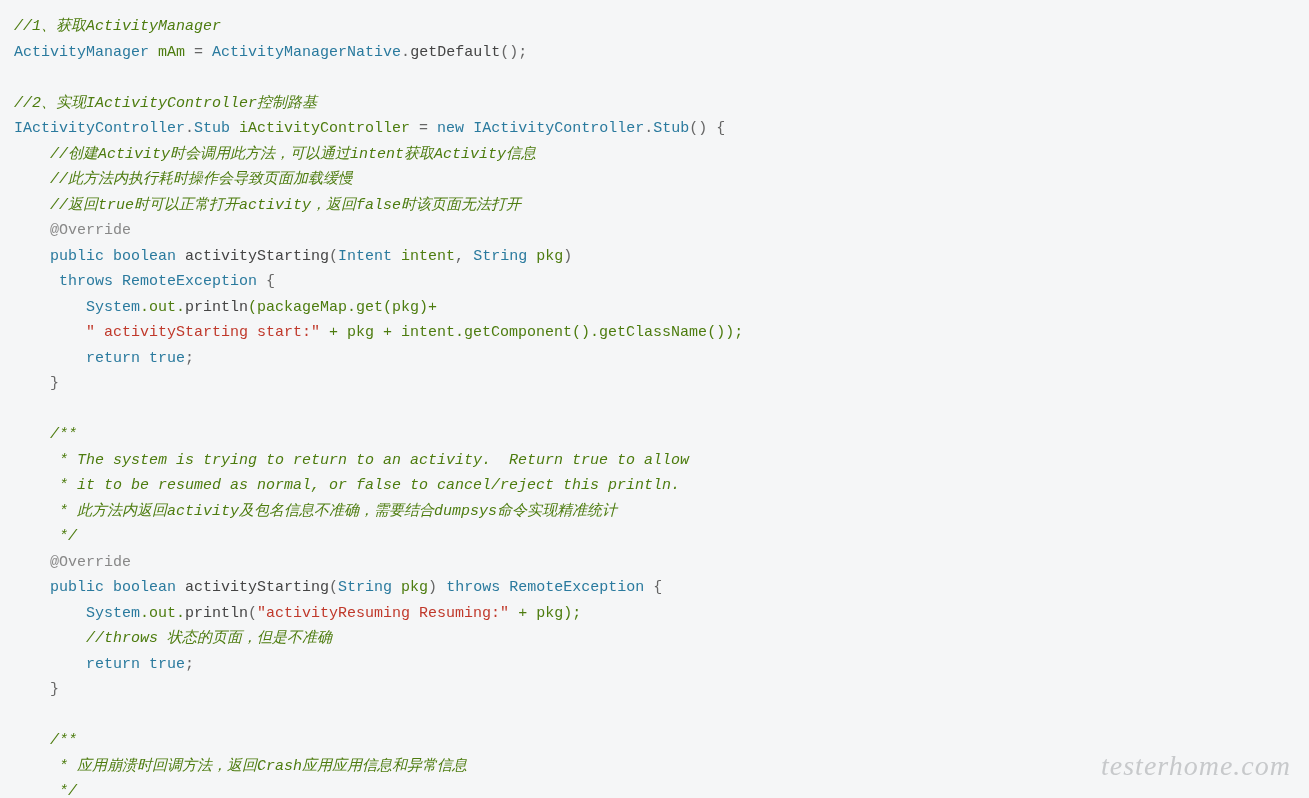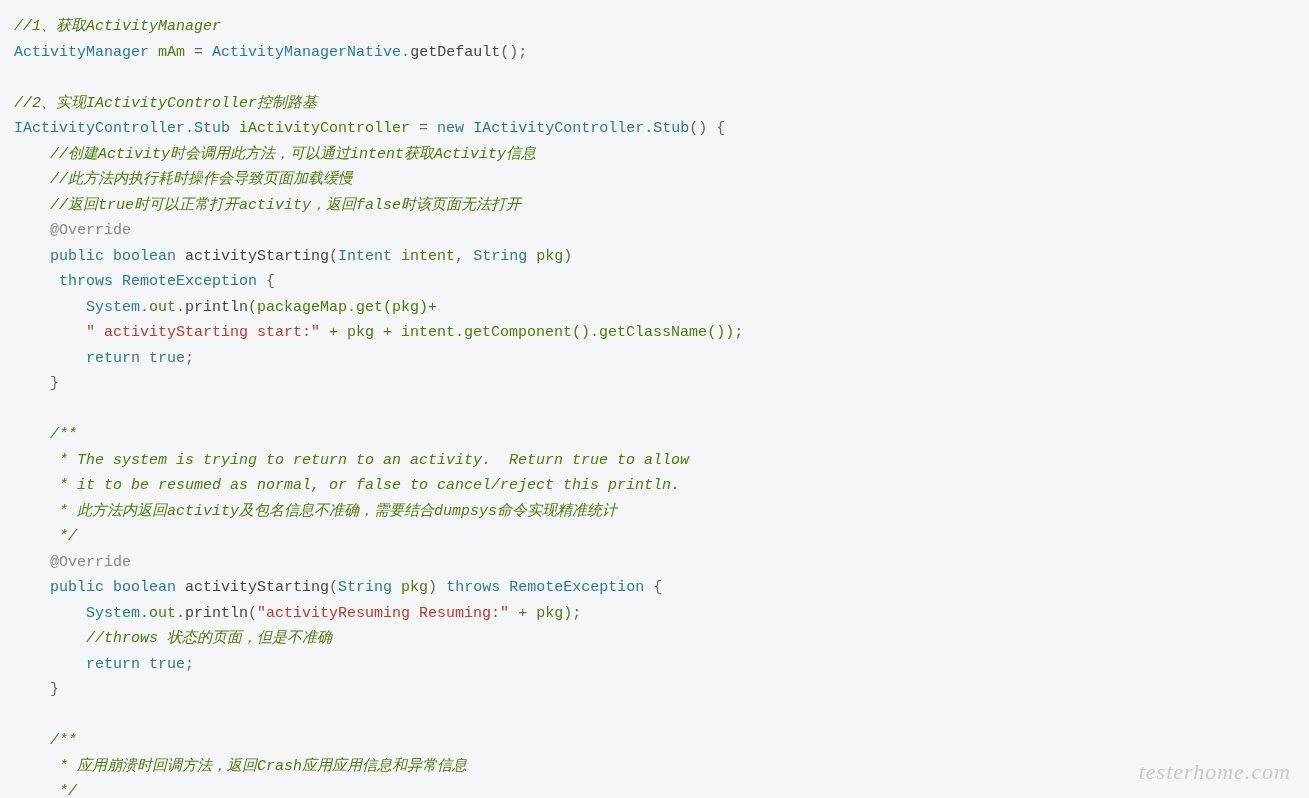--- a/index.html
+++ b/index.html
@@ -51,21 +51,21 @@
     }
     .plain {
       color: #4d7c0f;
     }
     .watermark {
       position: absolute;
       right: 18px;
       bottom: 8px;
       font-family: "Brush Script MT", cursive;
       font-style: italic;
-      font-size: 22px;
+      font-size: 28px;
       color: #c7c9cb;
       letter-spacing: 1px;
       text-align: center;
     }
   </style>
 </head>
 <body>
 
 <pre><span class="comment">//1、获取ActivityManager</span>
 <span class="type">ActivityManager</span><span class="plain"> mAm </span><span class="operator">=</span><span class="type"> ActivityManagerNative</span><span class="punc">.</span><span class="method">getDefault</span><span class="punc">();</span>

